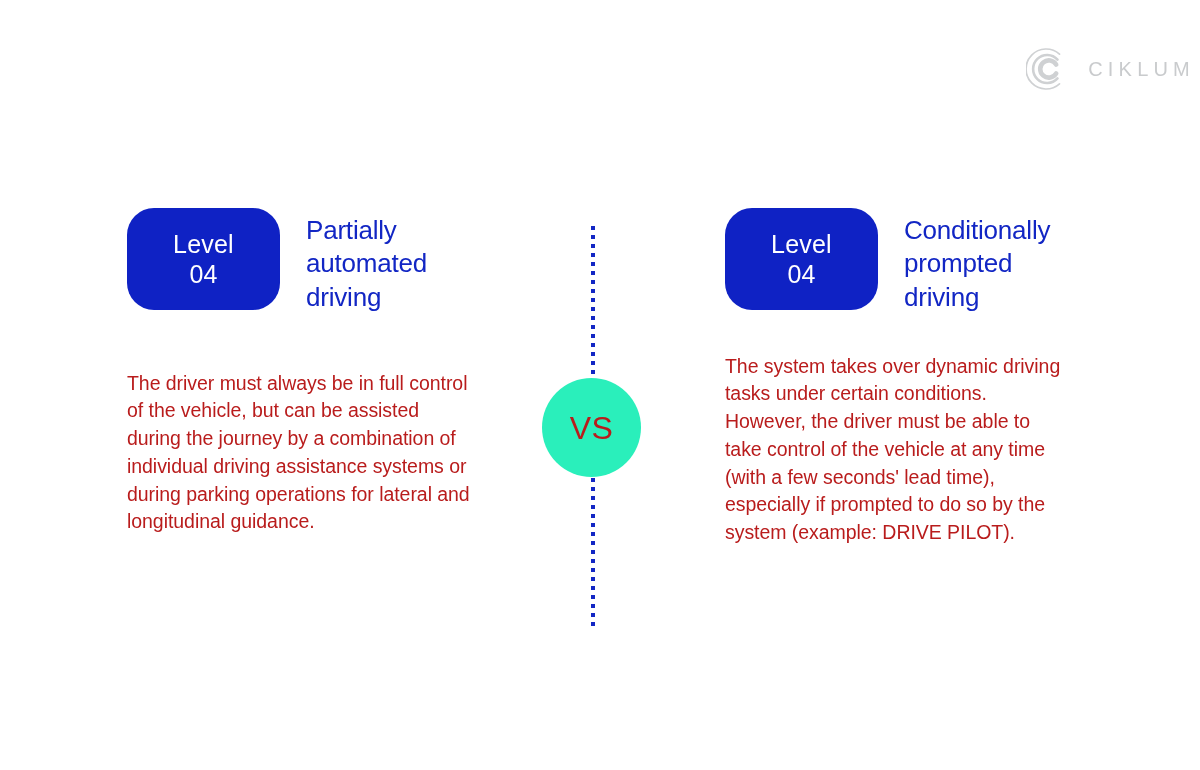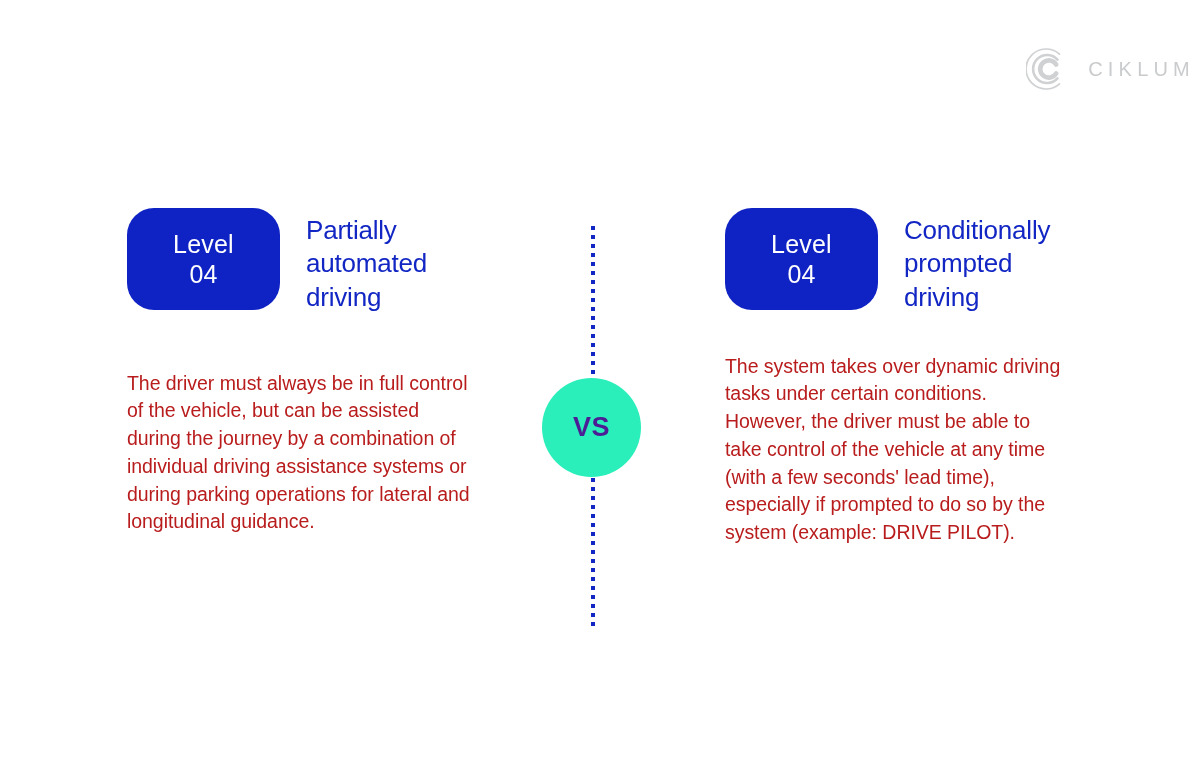--- a/index.html
+++ b/index.html
@@ -117,23 +117,23 @@
     top: 378px;
     width: 99px;
     height: 99px;
     border-radius: 50%;
     background: #2aefbb;
     display: flex;
     align-items: center;
     justify-content: center;
   }
   .vs-text {
-    color: #4c1d95;
-    font-size: 27px;
-    font-weight: 700;
+    color: #b91c1c;
+    font-size: 32px;
+    font-weight: 400;
     letter-spacing: 0.5px;
     line-height: 1;
   }
 </style>
 </head>
 <body>
 
 <div class="page">
 
   <div class="brand">

